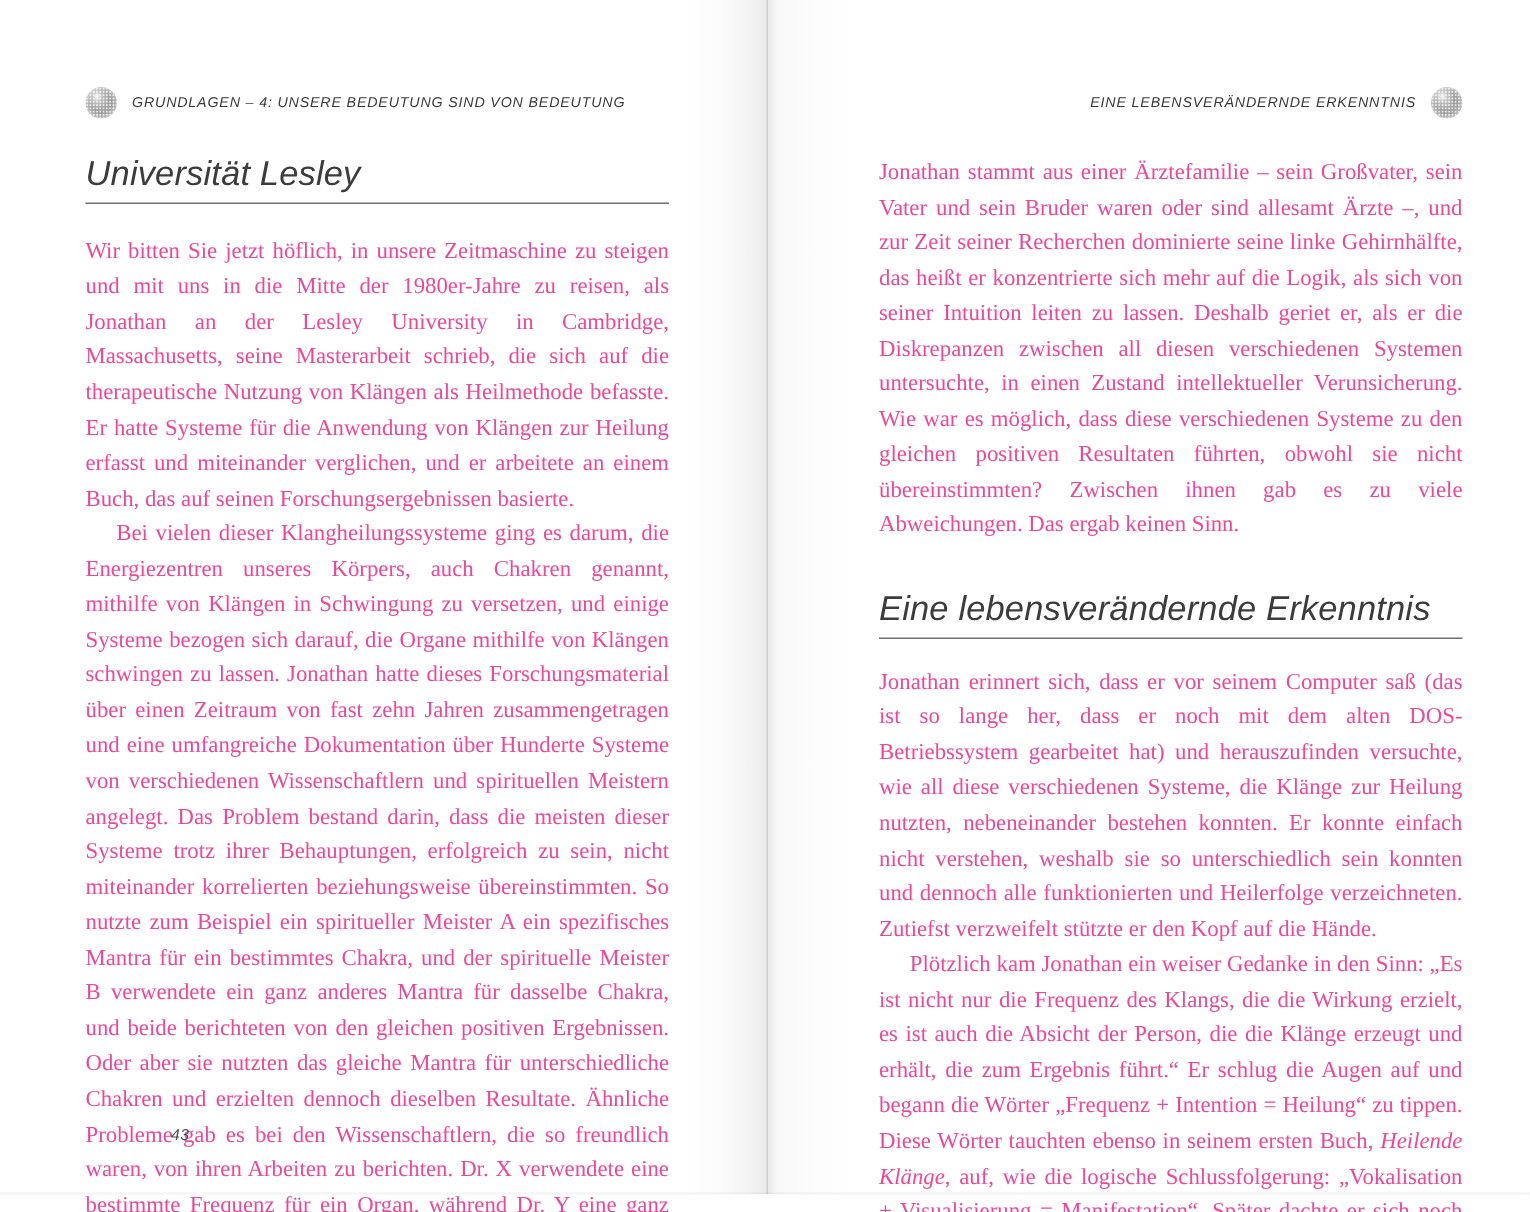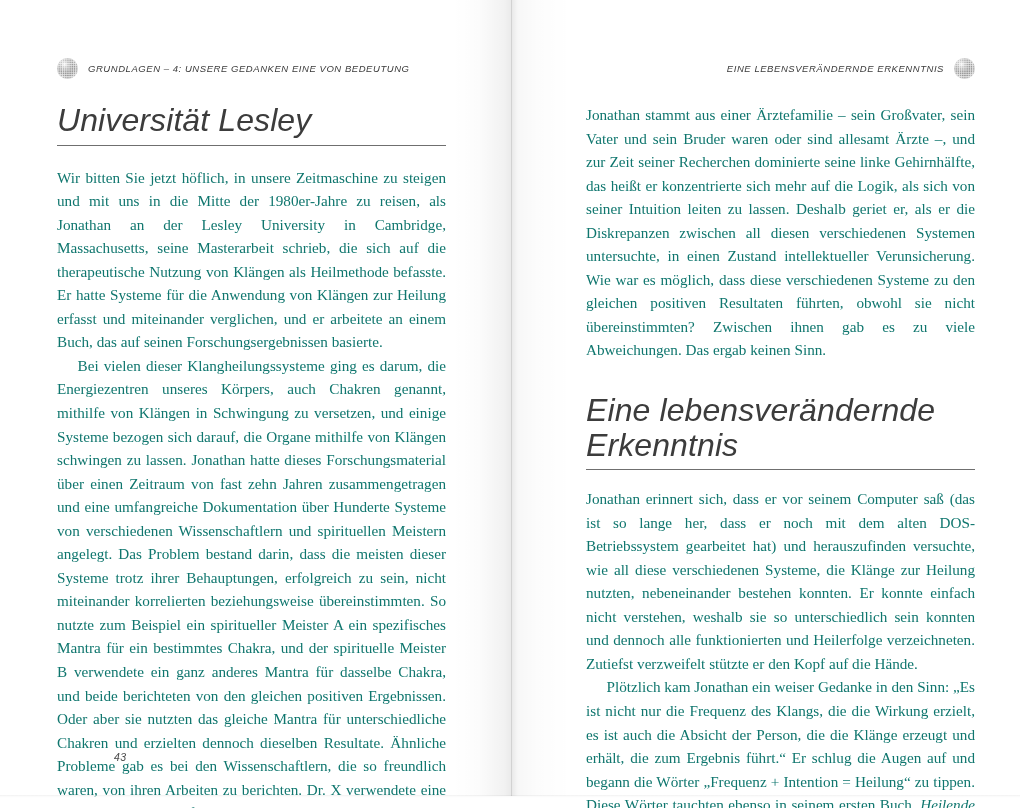--- a/index.html
+++ b/index.html
@@ -117,35 +117,35 @@
       radial-gradient(rgba(255,255,255,0.75) 0.7px, rgba(255,255,255,0) 0.9px);
     background-size: 2.2px 2.2px;
     mix-blend-mode: screen;
   }
 
   
   .section-title {
     font-family: "Liberation Sans", "DejaVu Sans", sans-serif;
     font-style: italic;
     font-weight: 400;
-    font-size: 32px;
+    font-size: 23px;
     line-height: 1.08;
     color: #3c3c3c;
     letter-spacing: 0.1px;
     margin: 0;
     padding-bottom: 7px;
     border-bottom: 1px solid #6f6f6f;
   }
 
   
   .body-copy {
     font-family: "Liberation Serif", "DejaVu Serif", serif;
     font-size: 15.2px;
     line-height: 23.55px;
-    color: #0f766e;
+    color: #ec4899;
     text-align: justify;
     -webkit-hyphens: none;
     hyphens: none;
     margin: 0;
   }
   .body-copy p { margin: 0; }
   .body-copy p + p { text-indent: 1.35em; }
   .body-copy em { font-style: italic; }
 
   .block-first  { margin-top: 20px; }
@@ -172,21 +172,21 @@
   <div class="sheet sheet-left"></div>
   <div class="sheet sheet-right"></div>
   <div class="gutter"></div>
   <div class="gutter-line"></div>
   <div class="page-bottom-edge"></div>
 
   <div class="page page-left">
 
     <div class="runhead">
       <span class="orb"></span>
-      <span>GRUNDLAGEN – 4: UNSERE GEDANKEN EINE VON BEDEUTUNG</span>
+      <span>GRUNDLAGEN – 4: UNSERE BEDEUTUNG SIND VON BEDEUTUNG</span>
     </div>
 
     <div style="position:absolute; top:103px; width:389px;">
 
       <h2 class="section-title">Universität Lesley</h2>
 
       <div class="body-copy block-first">
         <p>Wir bitten Sie jetzt höflich, in unsere Zeitmaschine zu steigen und mit uns in die Mitte der 1980er-Jahre zu reisen, als Jonathan an der Lesley University in Cambridge, Massachusetts, seine Masterarbeit schrieb, die sich auf die therapeutische Nutzung von Klängen als Heilmethode befasste. Er hatte Systeme für die Anwendung von Klängen zur Heilung erfasst und miteinander verglichen, und er arbeitete an einem Buch, das auf seinen Forschungsergebnissen basierte.</p>
         <p>Bei vielen dieser Klangheilungssysteme ging es darum, die Energiezentren unseres Körpers, auch Chakren genannt, mithilfe von Klängen in Schwingung zu versetzen, und einige Systeme bezogen sich darauf, die Organe mithilfe von Klängen schwingen zu lassen. Jonathan hatte dieses Forschungsmaterial über einen Zeitraum von fast zehn Jahren zusammengetragen und eine umfangreiche Dokumentation über Hunderte Systeme von verschiedenen Wissenschaftlern und spirituellen Meistern angelegt. Das Problem bestand darin, dass die meisten dieser Systeme trotz ihrer Behauptungen, erfolgreich zu sein, nicht miteinander korrelierten beziehungsweise übereinstimmten. So nutzte zum Beispiel ein spiritueller Meister A ein spezifisches Mantra für ein bestimmtes Chakra, und der spirituelle Meister B verwendete ein ganz anderes Mantra für dasselbe Chakra, und beide berichteten von den gleichen positiven Ergebnissen. Oder aber sie nutzten das gleiche Mantra für unterschiedliche Chakren und erzielten dennoch dieselben Resultate. Ähnliche Probleme gab es bei den Wissenschaftlern, die so freundlich waren, von ihren Arbeiten zu berichten. Dr. X verwendete eine bestimmte Frequenz für ein Organ, während Dr. Y eine ganz andere Frequenz für das gleiche Organ einsetzte, und dennoch gelangten sie zu den gleichen positiven Ergebnissen.</p>
       </div>

